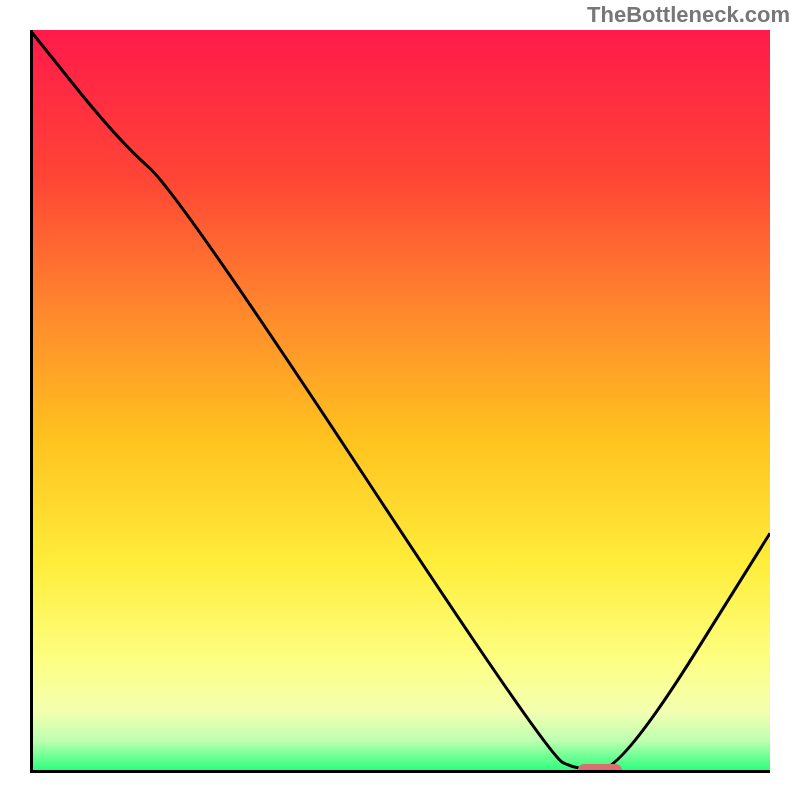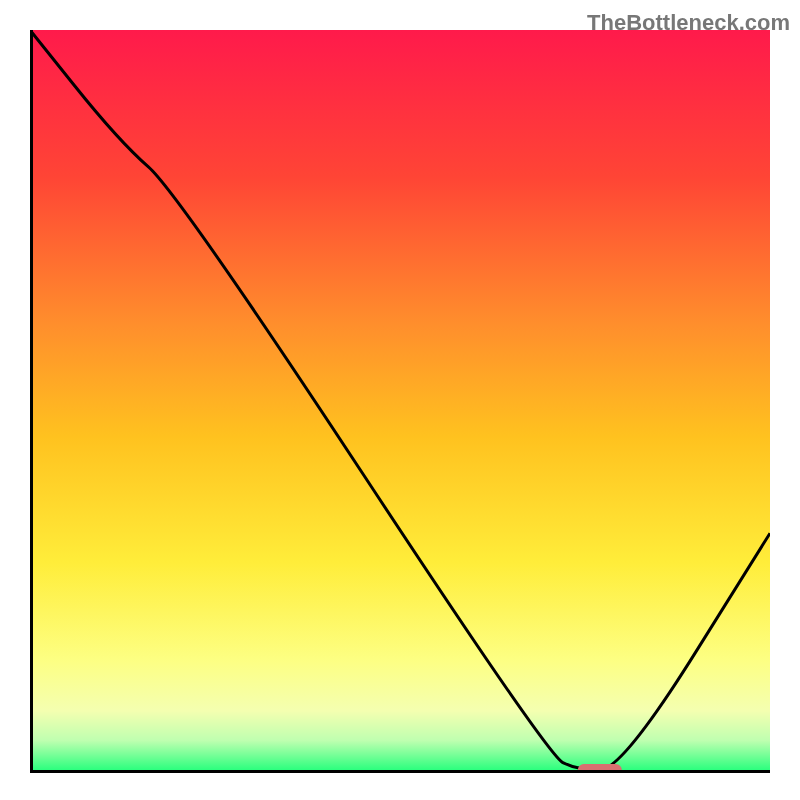--- a/index.html
+++ b/index.html
@@ -11,21 +11,21 @@
     font-family: Arial, Helvetica, sans-serif;
     overflow: hidden;
   }
   .chart-container {
     position: relative;
     width: 800px;
     height: 800px;
   }
   .watermark {
     position: absolute;
-    top: 10px;
+    top: 2px;
     right: 10px;
     font-size: 22px;
     font-weight: bold;
     color: #777777;
     z-index: 10;
   }
   .plot-area {
     position: absolute;
     left: 30px;
     top: 30px;

